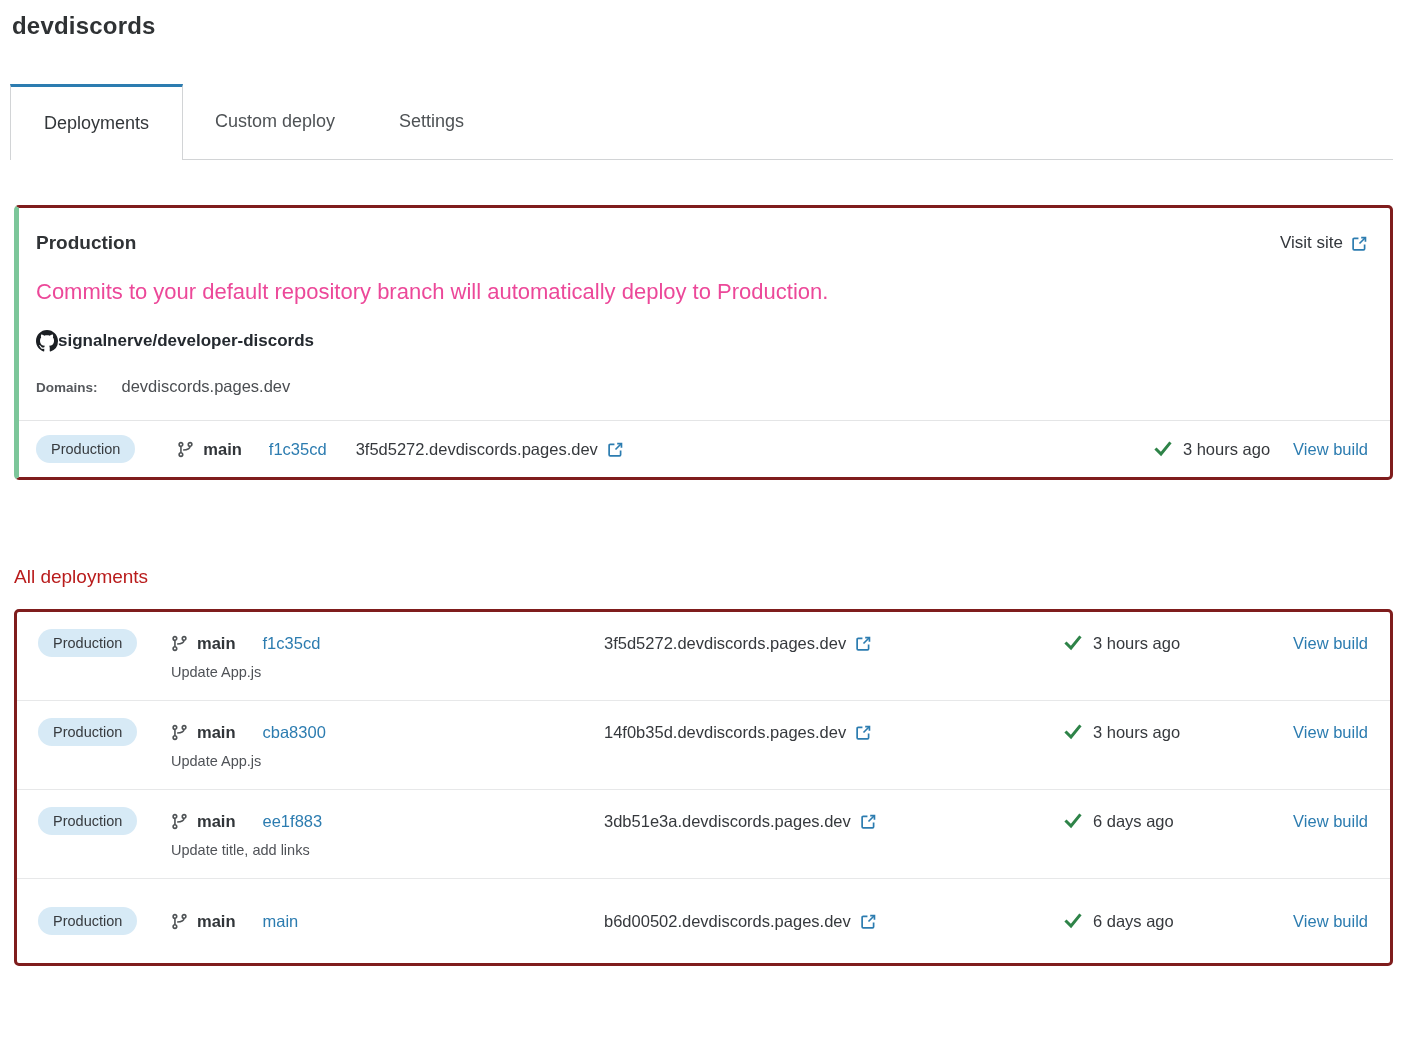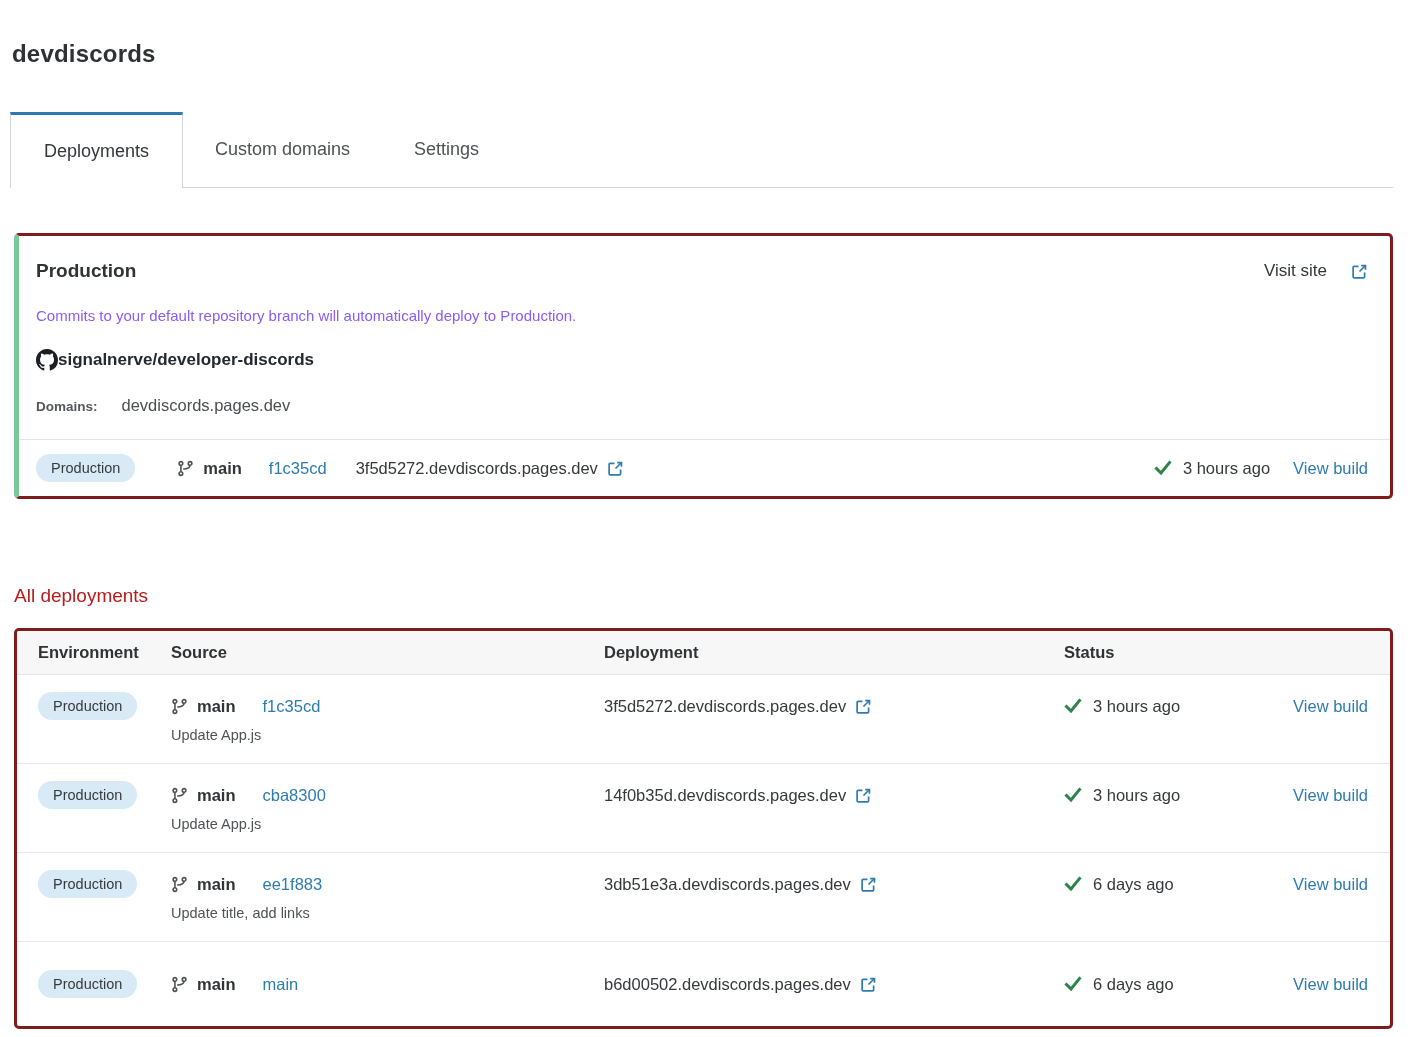--- a/index.html
+++ b/index.html
@@ -2,21 +2,21 @@
 <html><head>
 <meta charset="utf-8">
 <style>
   * { box-sizing: border-box; margin: 0; padding: 0; }
   html, body { width: 1413px; height: 1037px; overflow: hidden; }
   body {
     font-family: "Liberation Sans", "DejaVu Sans", sans-serif;
     background: #ffffff;
     color: #36393a;
   }
-  .wrap { padding: 12px 20px 0 12px; margin-top: 28px; }
+  .wrap { padding: 12px 20px 0 12px; }
 
   
   .page-title { font-size: 24px; font-weight: 700; color: #2f3234; letter-spacing: .2px; }
 
   
   .tabs { display: flex; align-items: stretch; margin-top: 44px; border-bottom: 1px solid #d2d4d6; height: 76px; }
   .tab {
     display: flex; align-items: center; justify-content: center;
     font-size: 18px; color: #4e5255; cursor: pointer; padding: 0 32px; text-align: center;
   }
@@ -30,22 +30,22 @@
 
   
   .card {
     border: 3px solid #7f1d1d; border-radius: 5px; margin-left: 2px;
     background: #fff;
   }
   .prod-card { margin-top: 45px; border-left: 5px solid #7cc69a; }
   .card-body { padding: 24px 22px 2px 17px; }
   .card-head { display: flex; align-items: center; justify-content: space-between; }
   .card-title { font-size: 19px; font-weight: 700; color: #303336; }
-  .visit-site { display: inline-flex; align-items: center; gap: 24px; font-size: 17px; color: #33373c; text-decoration: none; cursor: pointer; }
-  .card-desc { margin-top: 25px; font-size: 15px; color: #8b5cf6; }
+  .visit-site { display: inline-flex; align-items: center; gap: 8px; font-size: 17px; color: #33373c; text-decoration: none; cursor: pointer; }
+  .card-desc { margin-top: 25px; font-size: 22px; color: #ec4899; }
   .repo-line { margin-top: 25px; display: flex; align-items: center; font-size: 17px; font-weight: 700; color: #24292f; }
   .domains-line { margin-top: 25px; margin-bottom: 22px; display: flex; align-items: baseline; gap: 24px; }
   .domains-label { font-size: 13.5px; font-weight: 700; color: #55585c; }
   .domains-value { font-size: 16.5px; color: #4b4e52; }
 
   
   .badge {
     display: inline-block; background: #d7eaf6; color: #373b3f;
     font-size: 14.5px; line-height: 28px; padding: 0 15px; border-radius: 14px;
     white-space: nowrap;
@@ -100,21 +100,21 @@
   .branch-icon svg { width: 17px; height: 17px; display: block; }
 </style>
 </head>
 <body>
 
 <div class="wrap">
   <h1 class="page-title">devdiscords</h1>
 
   <div class="tabs">
     <div class="tab active">Deployments</div>
-    <div class="tab">Custom domains</div>
+    <div class="tab">Custom deploy</div>
     <div class="tab">Settings</div>
   </div>
 
   <div class="card prod-card">
     <div class="card-body">
       <div class="card-head">
         <div class="card-title">Production</div>
         <a class="visit-site">
           <span>Visit site</span>
           <span class="ext-link">
@@ -173,27 +173,20 @@
           </span>
         <span class="status-time">3 hours ago</span>
       </span>
       <a class="view-build">View build</a>
     </div>
   </div>
 
   <h2 class="section-title">All deployments</h2>
 
   <div class="card table-card">
-    <div class="t-grid t-header">
-      <div>Environment</div>
-      <div>Source</div>
-      <div>Deployment</div>
-      <div>Status</div>
-      <div></div>
-    </div>
     <div id="table-body">
         <div class="t-grid t-row">
     <div class="col-env">
       <span class="badge">Production</span>
     </div>
     <div class="col-source-wrap">
       <div class="source-line">
         <span class="branch-icon">
                 <svg viewBox="0 0 16 16" fill="none" stroke="#4e5255" stroke-width="1.5">
     <circle cx="3.7" cy="3.2" r="1.7"></circle>

